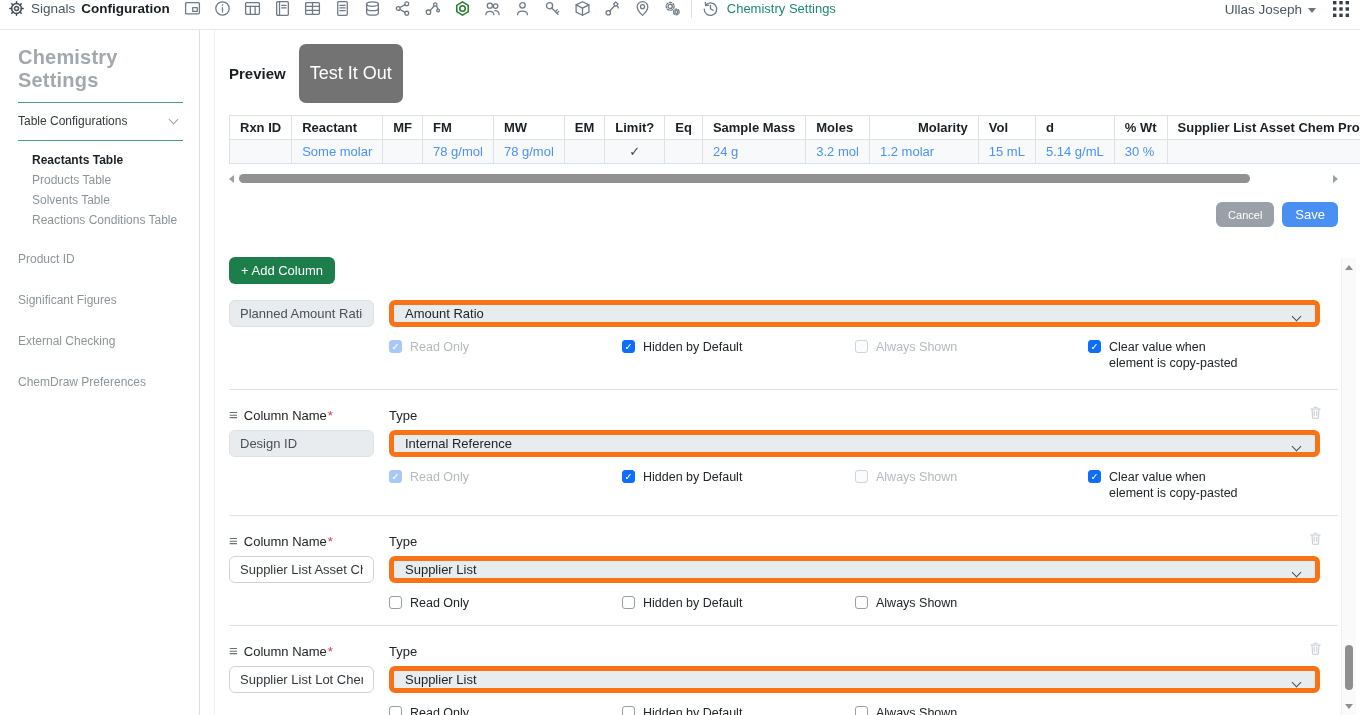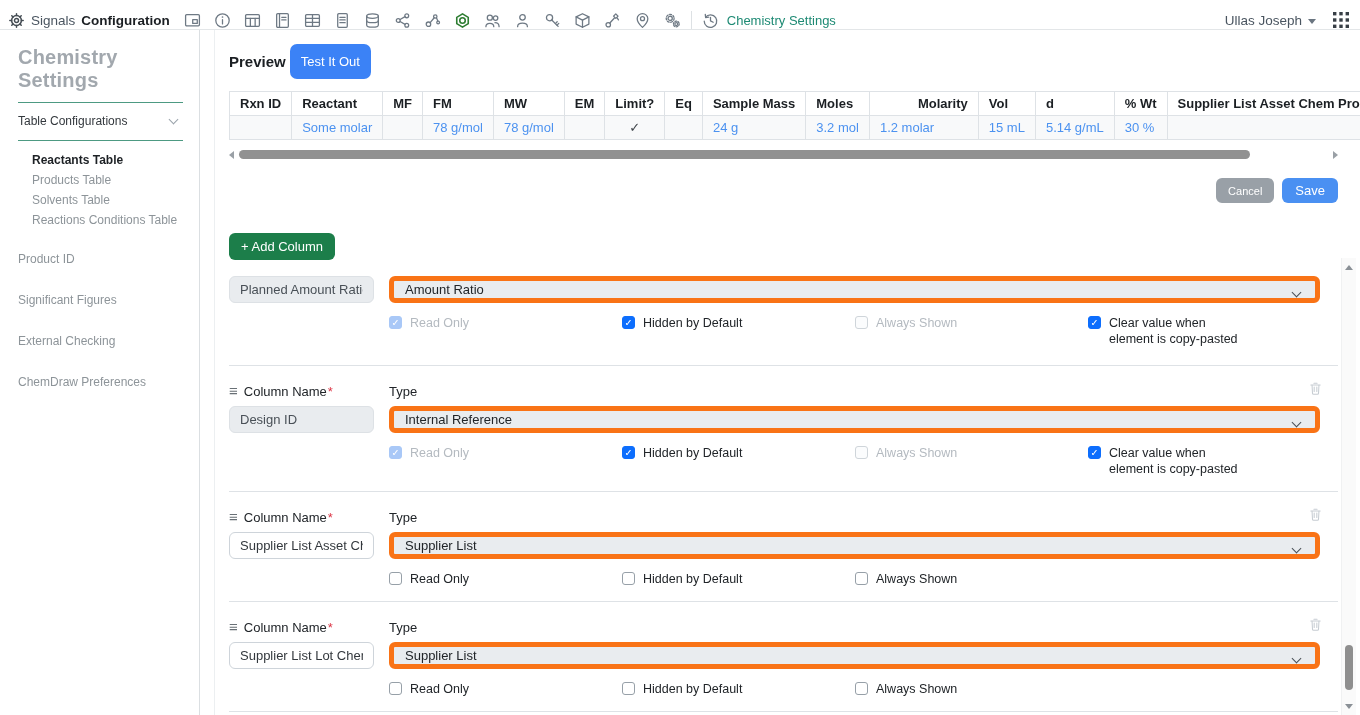--- a/index.html
+++ b/index.html
@@ -1,20 +1,20 @@
 <!DOCTYPE html>
 <html><head>
 <meta charset="utf-8">
 <style>
   * { margin:0; padding:0; box-sizing:border-box; }
   html,body { width:1360px; height:715px; overflow:hidden; background:#fff;
     font-family:"Liberation Sans","DejaVu Sans",sans-serif; color:#212529; }
 
   
-  .navbar { height:30px; display:flex; align-items:flex-end; padding:0 10px 0 8px;
+  .navbar { height:30px; display:flex; align-items:flex-start; padding:0 10px 0 8px;
     border-bottom:1px solid #e3e6e8; background:#fff; }
   .brand { display:flex; align-items:center; gap:6px; margin-right:14px; cursor:pointer; }
   .brand .app { font-size:13.5px; color:#4a5560; }
   .brand .section { font-size:13.5px; font-weight:bold; color:#1b1f23; }
   .nav-icons { display:flex; align-items:center; gap:13px; }
   .nav-icon { width:17px; height:17px; display:inline-flex; cursor:pointer; }
   .nav-icon svg { width:17px; height:17px; stroke:#6e7984; fill:none; stroke-width:1.2;
     stroke-linecap:round; stroke-linejoin:round; }
   .nav-icon.green svg { stroke:#2e7d32; stroke-width:1.5; }
   .nav-divider { width:1px; height:18px; background:#dde1e4; margin:0 10px; }
@@ -38,25 +38,25 @@
     transform:rotate(45deg); margin-right:4px; margin-top:-3px; }
   .sb-sublist { list-style:none; margin:8px 0 0 14px; }
   .sb-sublist li { font-size:12px; color:#8d9499; line-height:20px; cursor:pointer; }
   .sb-sublist li.active { color:#1d2125; font-weight:bold; }
   .sb-items { list-style:none; margin-top:22px; }
   .sb-items li { font-size:12px; color:#8d9499; margin-bottom:27px; cursor:pointer; }
 
   
   .main { flex:1; position:relative; margin-left:14px; box-shadow:inset 1px 0 0 #eceff1;
     padding:14px 22px 0 15px; overflow:hidden; }
-  .preview-head { display:flex; align-items:center; gap:4px; }
+  .preview-head { display:flex; align-items:center; gap:13px; }
   .preview-title { font-size:15px; font-weight:bold; color:#1b1f23; }
   .btn { border:none; border-radius:6px; color:#fff; cursor:pointer;
     font-family:"Liberation Sans","DejaVu Sans",sans-serif; }
-  .btn-test { background:#3b82f6; font-size:13px; padding:10px 11px; border-radius:7px; }
+  .btn-test { background:#737373; font-size:18px; padding:19px 11px; border-radius:7px; }
   .btn-cancel { background:#99a0a7; font-size:11px; padding:5px 12px; }
   .btn-save { background:#4a90f2; font-size:13px; padding:5px 13px; }
   .btn-add { background:#1c7e4a; font-size:13px; padding:6px 12px; margin-top:30px; }
 
   
   .tbl-wrap { margin-top:12px; margin-right:-22px; overflow:hidden; }
   table.preview { border-collapse:collapse; table-layout:fixed; }
   table.preview th, table.preview td { border:1px solid #dee2e6; height:24px; padding:0 10px;
     font-size:13px; text-align:left; white-space:nowrap; overflow:hidden; }
   table.preview th { font-weight:bold; color:#1b1f23; background:#fff; }

